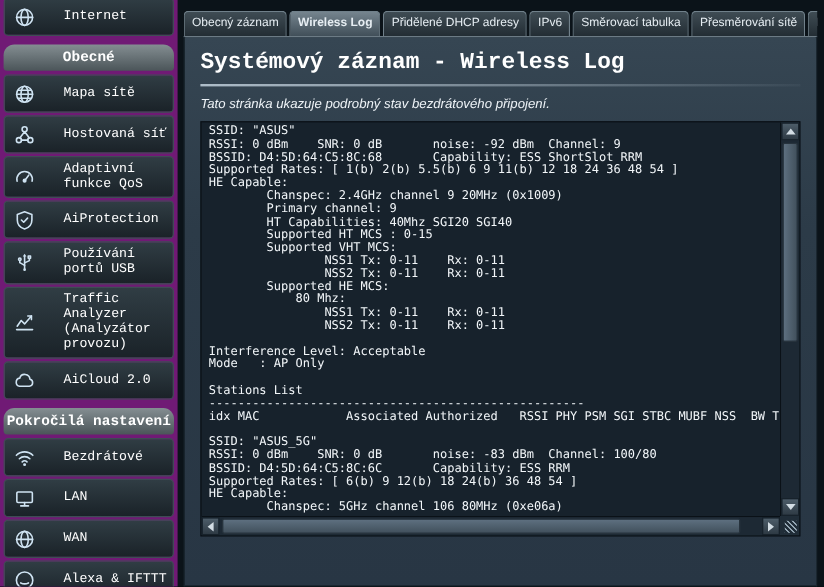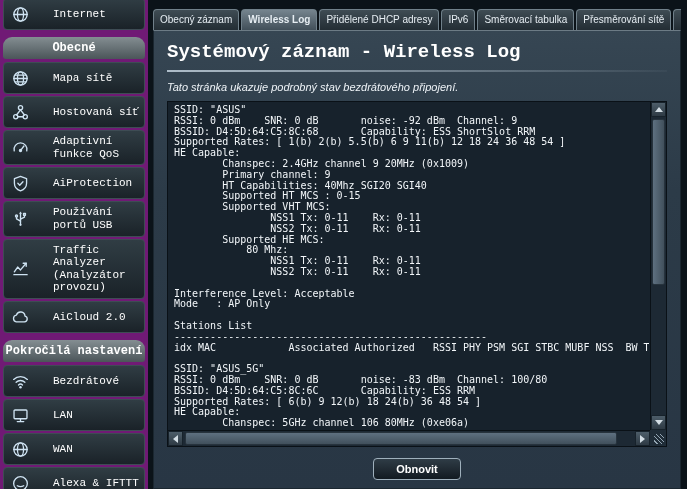--- a/index.html
+++ b/index.html
@@ -311,19 +311,16 @@
             <div class="hthumb"></div>
           </div>
           <div class="sbtn">
               <span class="tri-right"></span>
             </div>
         </div>
 
         <div class="grip"></div>
       </div>
 
-      <div class="btn-row">
-        <button class="refresh-btn">Obnovit</button>
-      </div>
     </section>
 
   </main>
 </div>
 
 </body></html>

